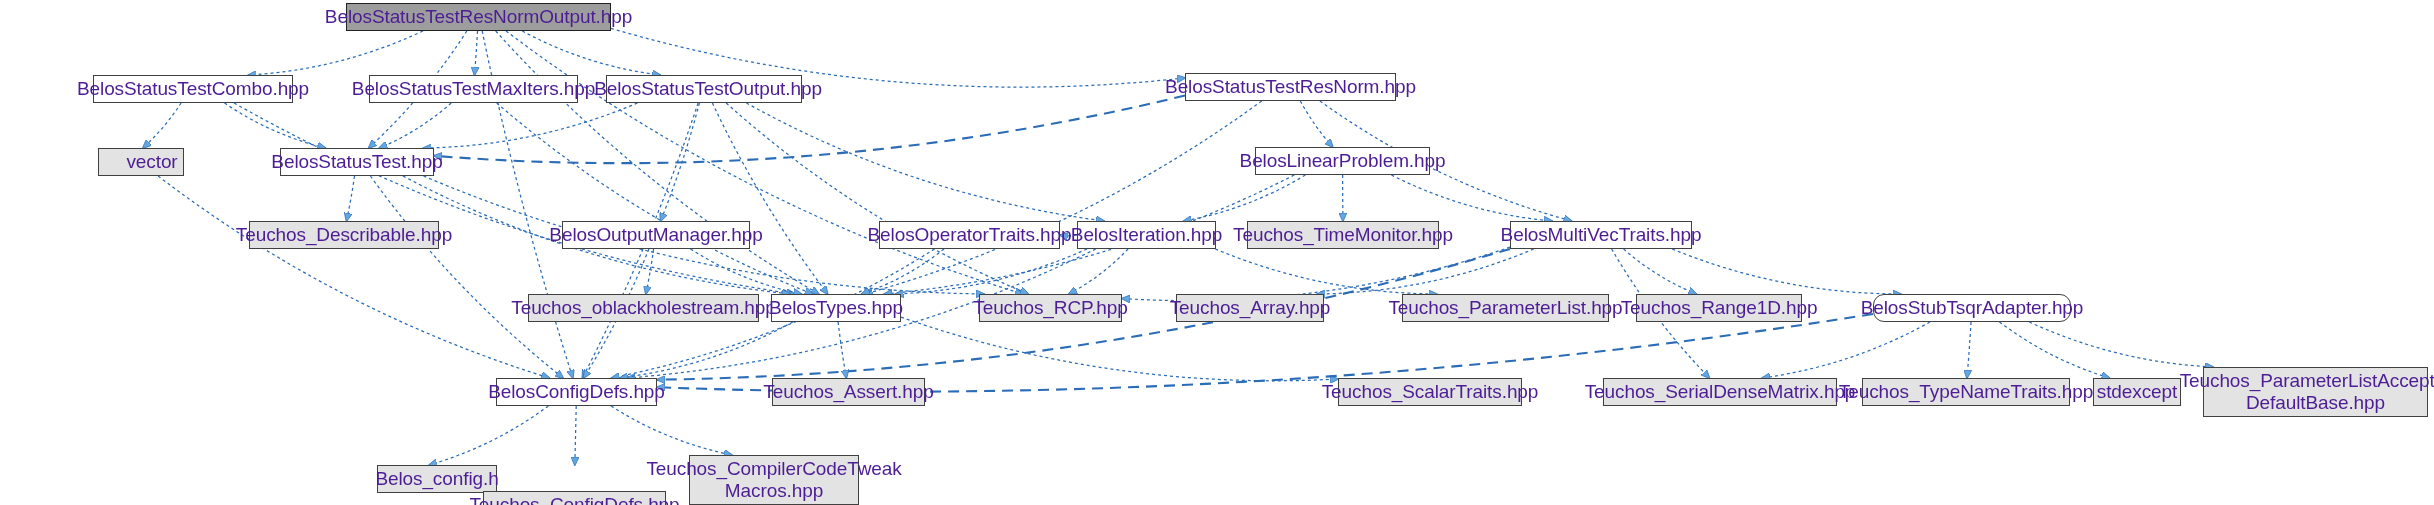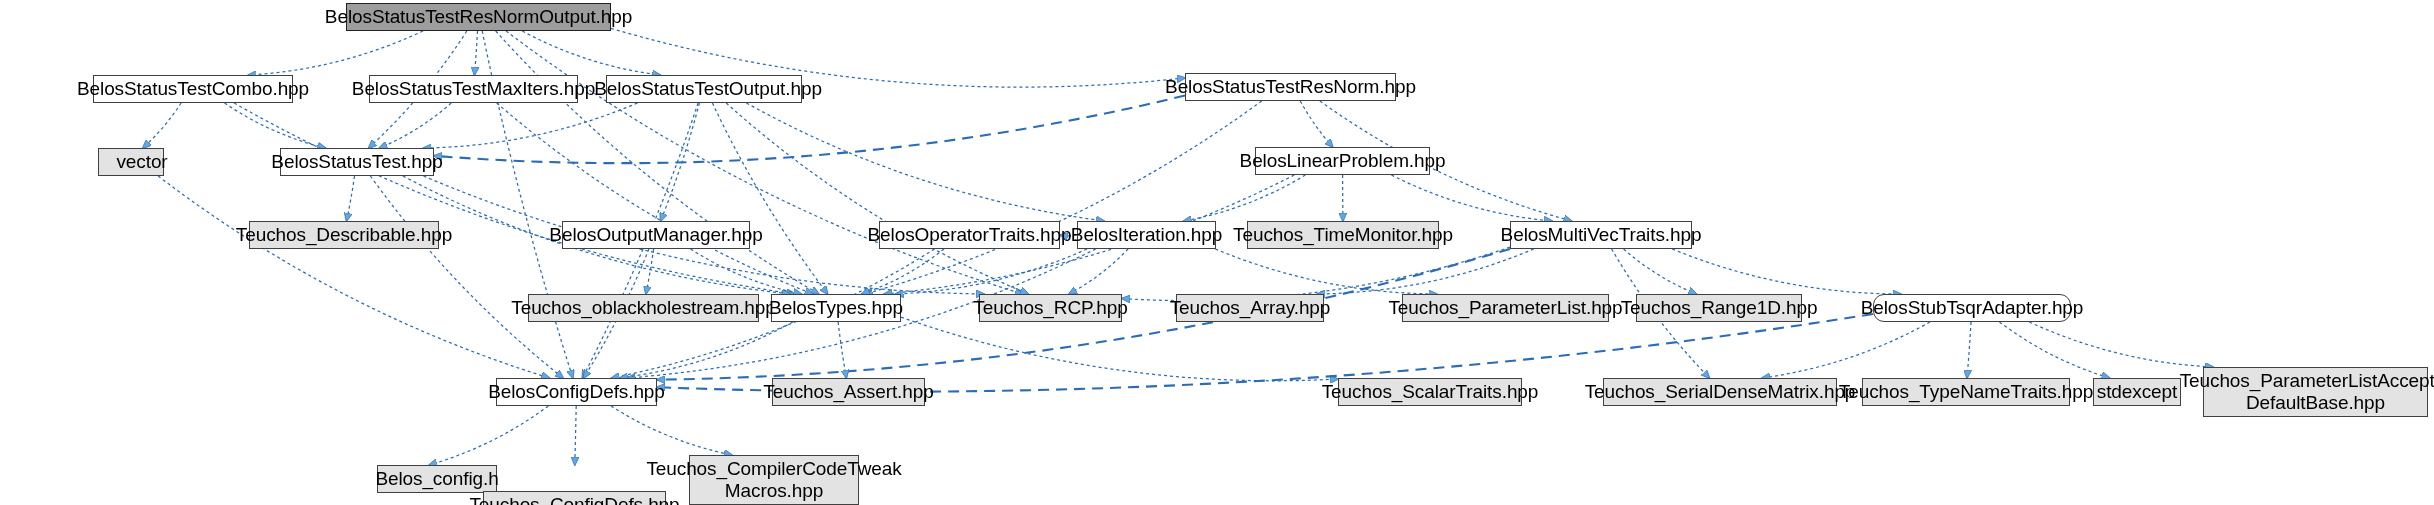--- a/index.html
+++ b/index.html
@@ -26,21 +26,21 @@
   }
   .node {
     position: absolute;
     box-sizing: border-box;
     display: flex;
     align-items: center;
     justify-content: center;
     text-align: center;
     border: 1px solid #404040;
     background: #ffffff;
-    color: #000000;
+    color: #4c1d95;
     font-size: 19px;
     line-height: 22px;
     white-space: pre-line;
     z-index: 5;
     letter-spacing: -0.1px;
   }
   .node.ext {
     background: #e3e3e3;
   }
   .node.root {
@@ -123,21 +123,21 @@
         <path d="M576.2,406.0 Q575.6,435.5 574.8,465.0" fill="none" stroke="#2b6cb7" stroke-width="1.25" stroke-dasharray="3,3" marker-end="url(#arrowhead)"></path>
         <path d="M611.0,406.0 Q666.9,441.7 731.9,455.0" fill="none" stroke="#2b6cb7" stroke-width="1.25" stroke-dasharray="3,3" marker-end="url(#arrowhead)"></path>
       </g>
   </svg>
   <div id="nodes-layer">
       <div class="node root" style="left: 346px; top: 3px; width: 265px; height: 28px;"><span class="label">BelosStatusTestResNormOutput.hpp</span></div>
       <div class="node" style="left: 93px; top: 75px; width: 200px; height: 28px;"><span class="label">BelosStatusTestCombo.hpp</span></div>
       <div class="node" style="left: 369px; top: 75px; width: 209px; height: 28px;"><span class="label">BelosStatusTestMaxIters.hpp</span></div>
       <div class="node" style="left: 606px; top: 75px; width: 196px; height: 28px; padding-left: 8px;"><span class="label">BelosStatusTestOutput.hpp</span></div>
       <div class="node" style="left: 1185px; top: 73px; width: 211px; height: 28px;"><span class="label">BelosStatusTestResNorm.hpp</span></div>
-      <div class="node ext" style="left: 98px; top: 148px; width: 66px; height: 28px; padding-left: 22px;"><span class="label">vector</span></div>
+      <div class="node ext" style="left: 98px; top: 148px; width: 86px; height: 28px; padding-left: 22px;"><span class="label">vector</span></div>
       <div class="node" style="left: 280px; top: 148px; width: 154px; height: 28px;"><span class="label">BelosStatusTest.hpp</span></div>
       <div class="node" style="left: 1255px; top: 147px; width: 175px; height: 28px;"><span class="label">BelosLinearProblem.hpp</span></div>
       <div class="node ext" style="left: 249px; top: 221px; width: 190px; height: 28px;"><span class="label">Teuchos_Describable.hpp</span></div>
       <div class="node" style="left: 562px; top: 221px; width: 188px; height: 28px;"><span class="label">BelosOutputManager.hpp</span></div>
       <div class="node" style="left: 879px; top: 221px; width: 181px; height: 28px;"><span class="label">BelosOperatorTraits.hpp</span></div>
       <div class="node" style="left: 1077px; top: 221px; width: 139px; height: 28px;"><span class="label">BelosIteration.hpp</span></div>
       <div class="node ext" style="left: 1247px; top: 221px; width: 192px; height: 28px;"><span class="label">Teuchos_TimeMonitor.hpp</span></div>
       <div class="node" style="left: 1510px; top: 221px; width: 182px; height: 28px;"><span class="label">BelosMultiVecTraits.hpp</span></div>
       <div class="node ext" style="left: 528px; top: 294px; width: 231px; height: 28px;"><span class="label">Teuchos_oblackholestream.hpp</span></div>
       <div class="node" style="left: 771px; top: 294px; width: 130px; height: 28px;"><span class="label">BelosTypes.hpp</span></div>

